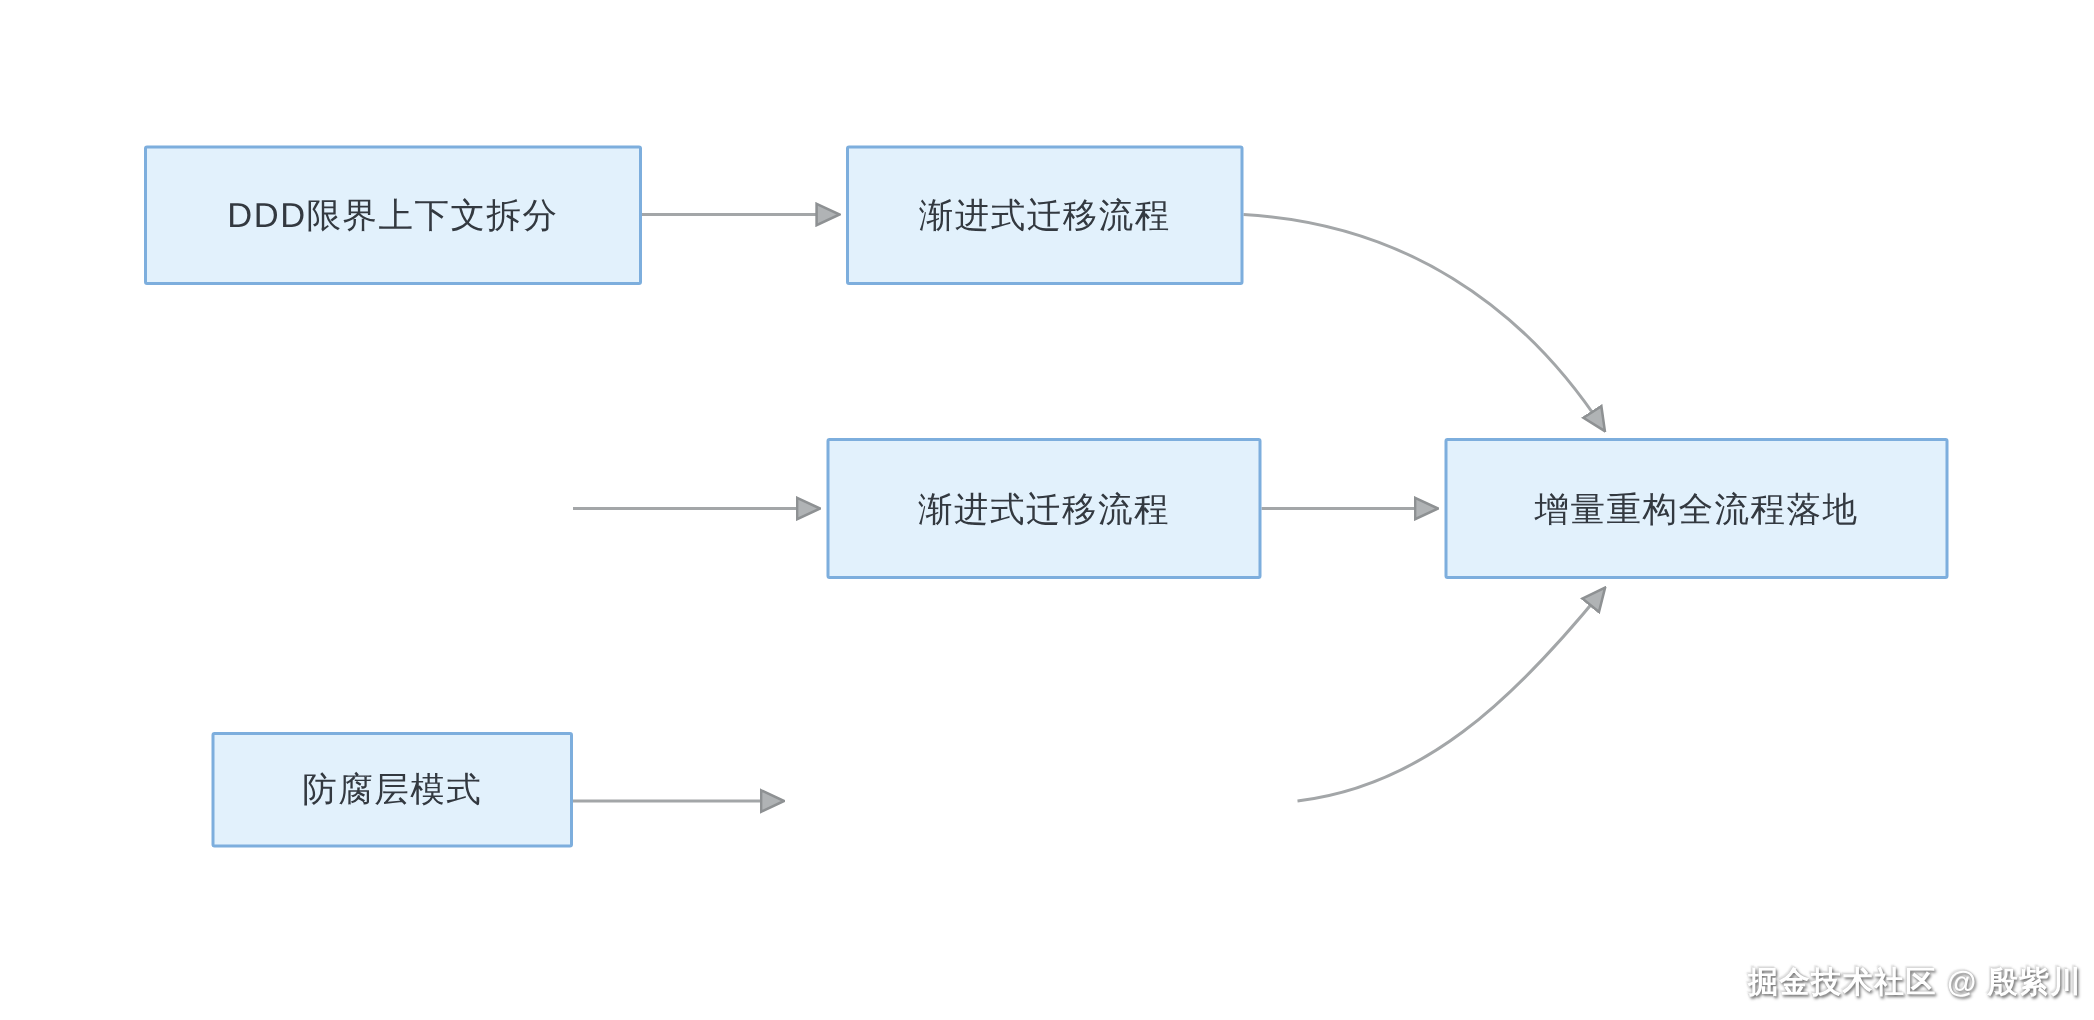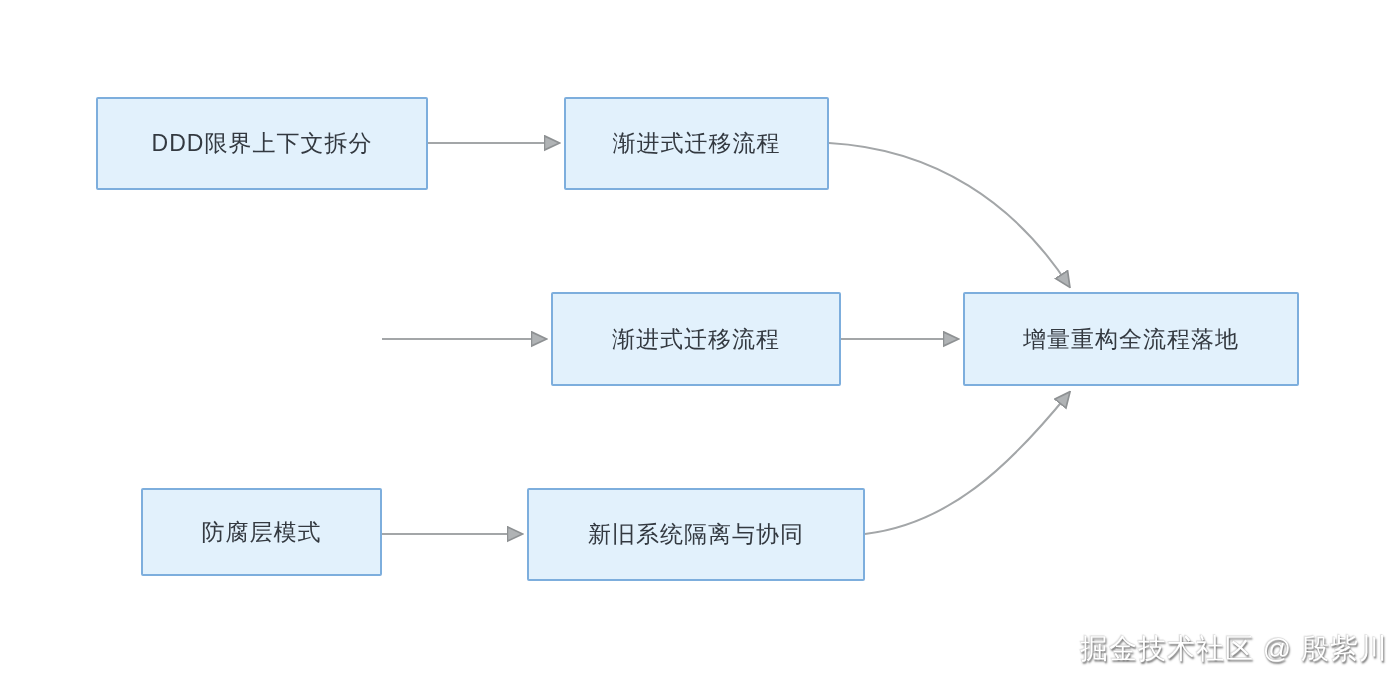--- a/index.html
+++ b/index.html
@@ -43,22 +43,22 @@
     color: var(--text-color, #333940);
     font-size: 23px;
     letter-spacing: 1px;
     text-align: center;
     white-space: nowrap;
   }
   .watermark {
     position: absolute;
     right: 8px;
     bottom: 12px;
-    font-size: 28px;
-    font-weight: normal;
+    font-size: 20px;
+    font-weight: bold;
     letter-spacing: 1px;
     color: #ffffff;
     text-shadow: 1px 1.5px 2px rgba(105,105,105,0.95),
                  0 0 1px rgba(150,150,150,0.7),
                  -1px -1px 1px rgba(190,190,190,0.4);
   }
 </style>
 </head>
 <body>
 
@@ -88,23 +88,20 @@
 
 
   <div class="node" style="left:963px; top:292px; width:336px; height:94px">
     <span>增量重构全流程落地</span>
   </div>
 
   <div class="node" style="left:551px; top:292px; width:290px; height:94px">
     <span>渐进式迁移流程</span>
   </div>
 
-  <div class="node" style="left:141px; top:488px; width:241px; height:88px">
+  <div class="node" style="left:141px; top:488px; width:241px; height:77px">
     <span>防腐层模式</span>
   </div>
 
-  <div class="node" style="left:527px; top:488px; width:338px; height:93px">
-    <span>新旧系统隔离与协同</span>
-  </div>
 
   <div class="watermark">掘金技术社区 @ 殷紫川</div>
 
 </div>
 
 </body></html>

